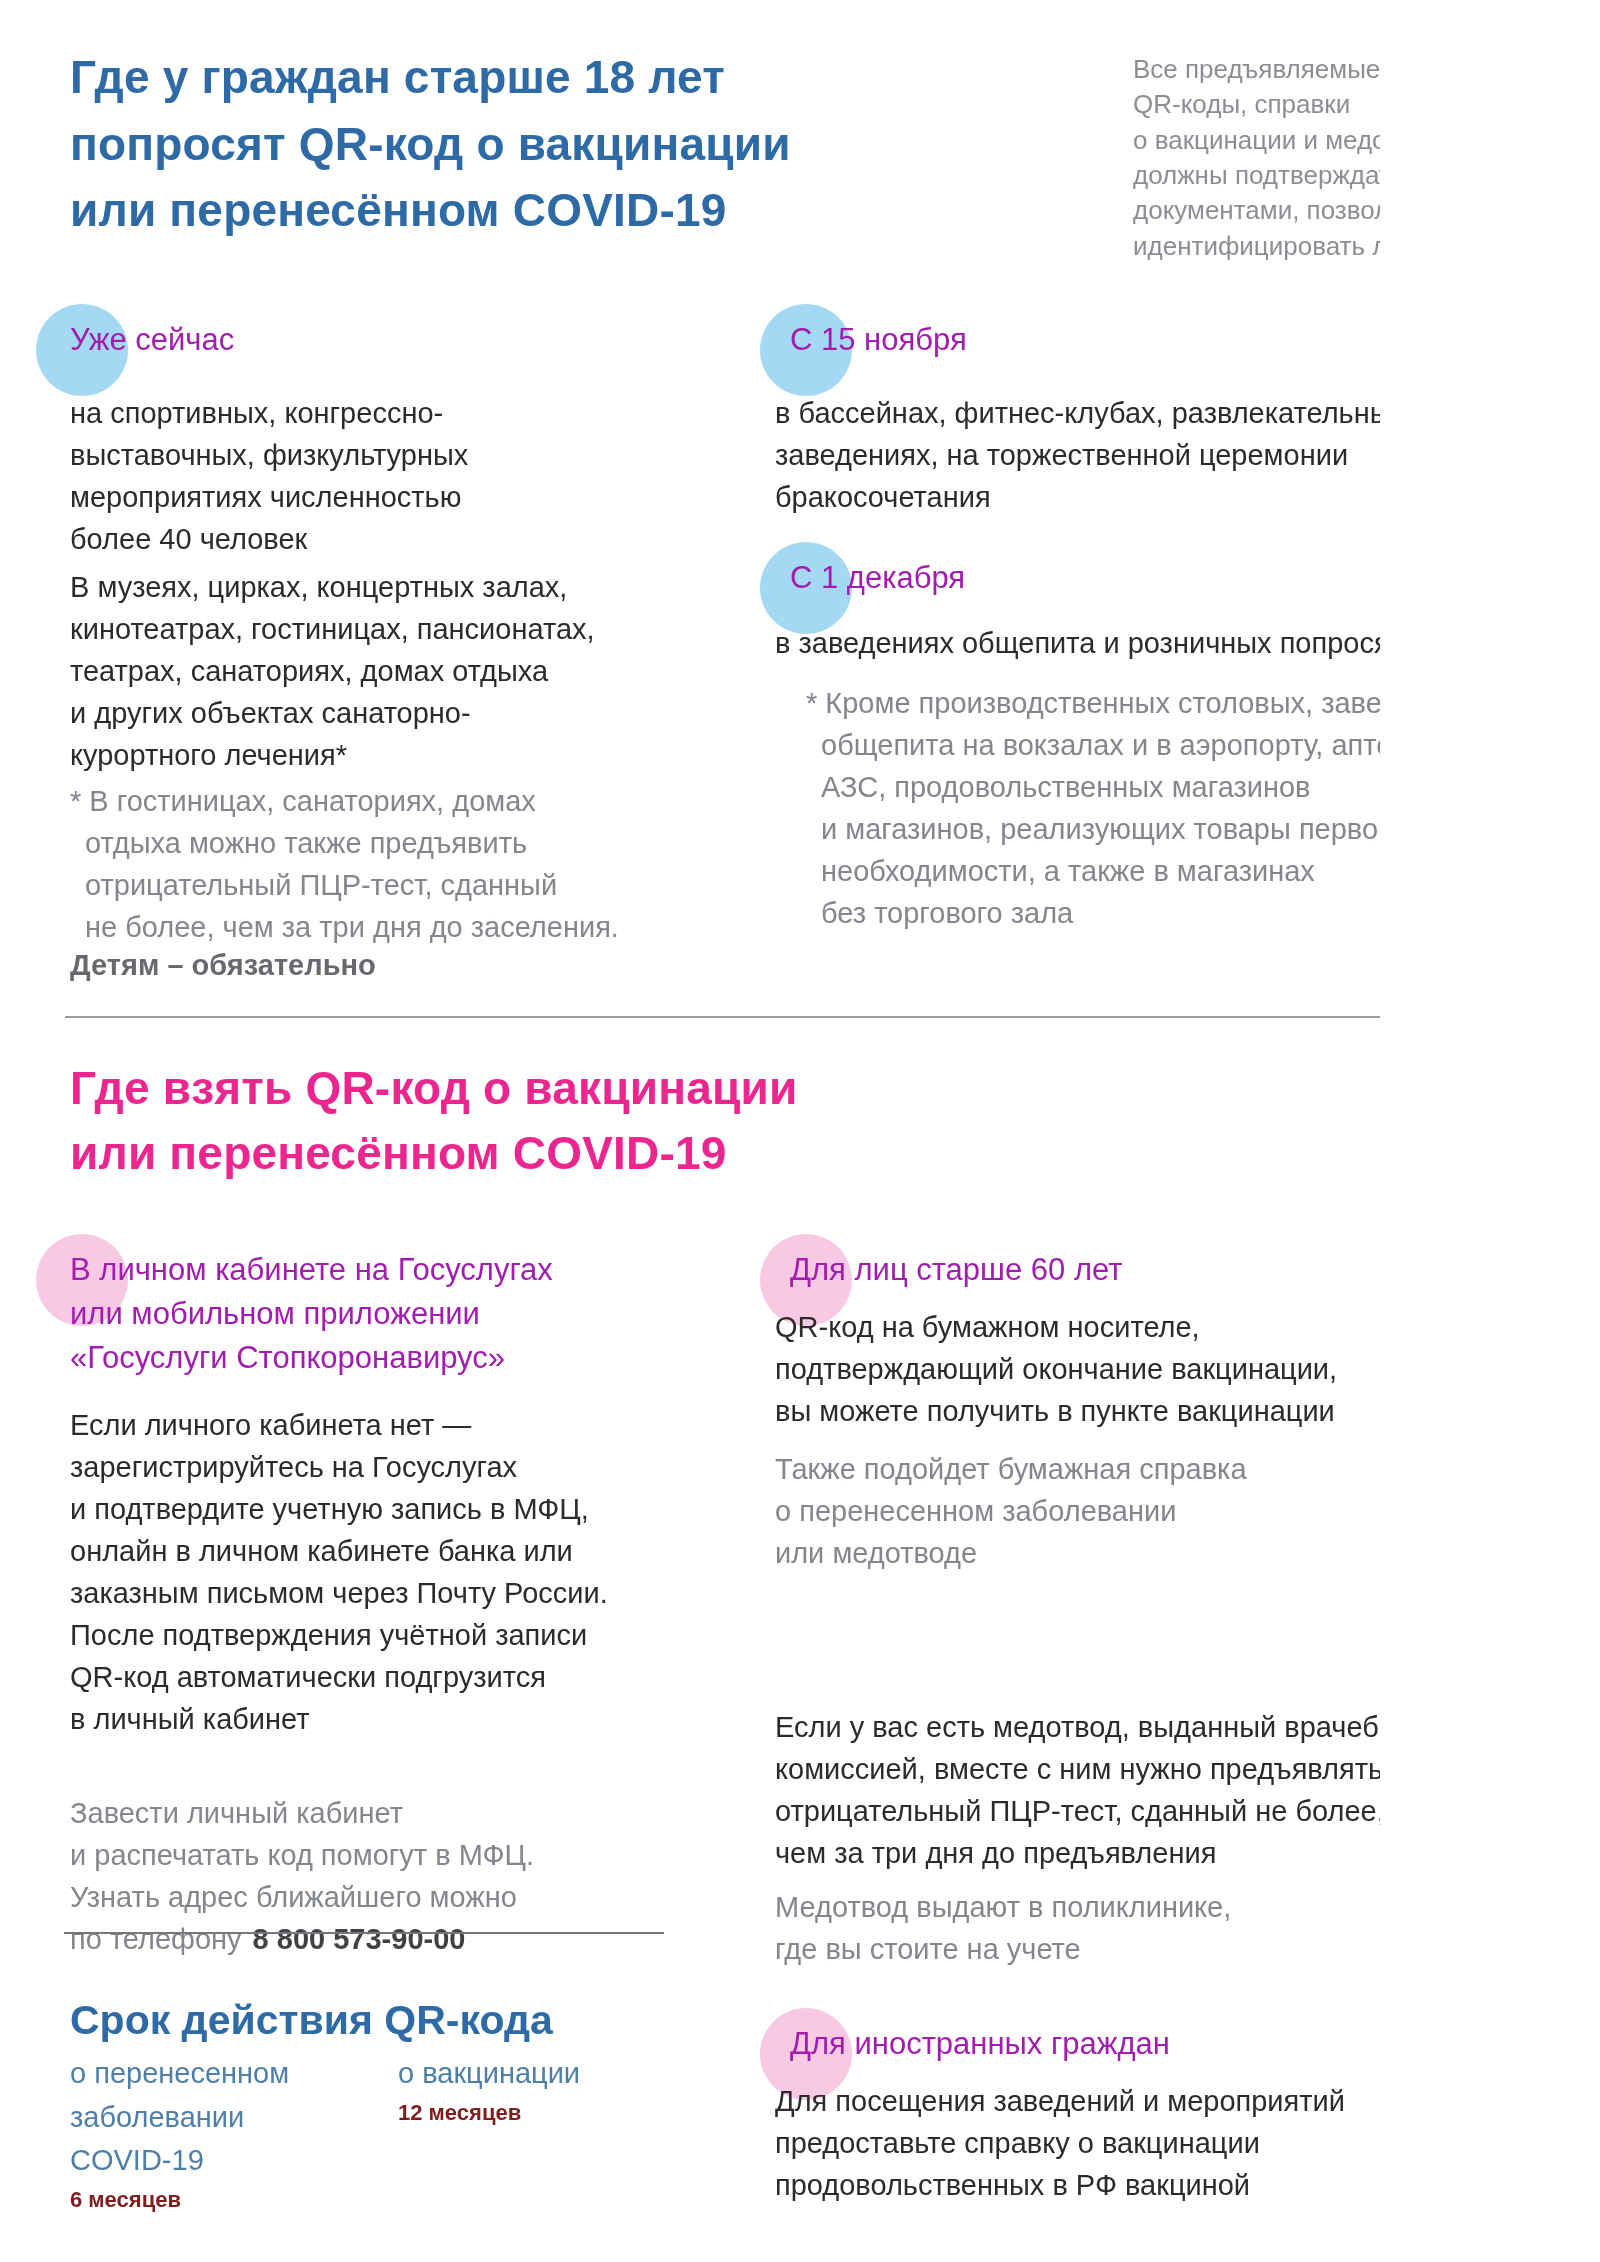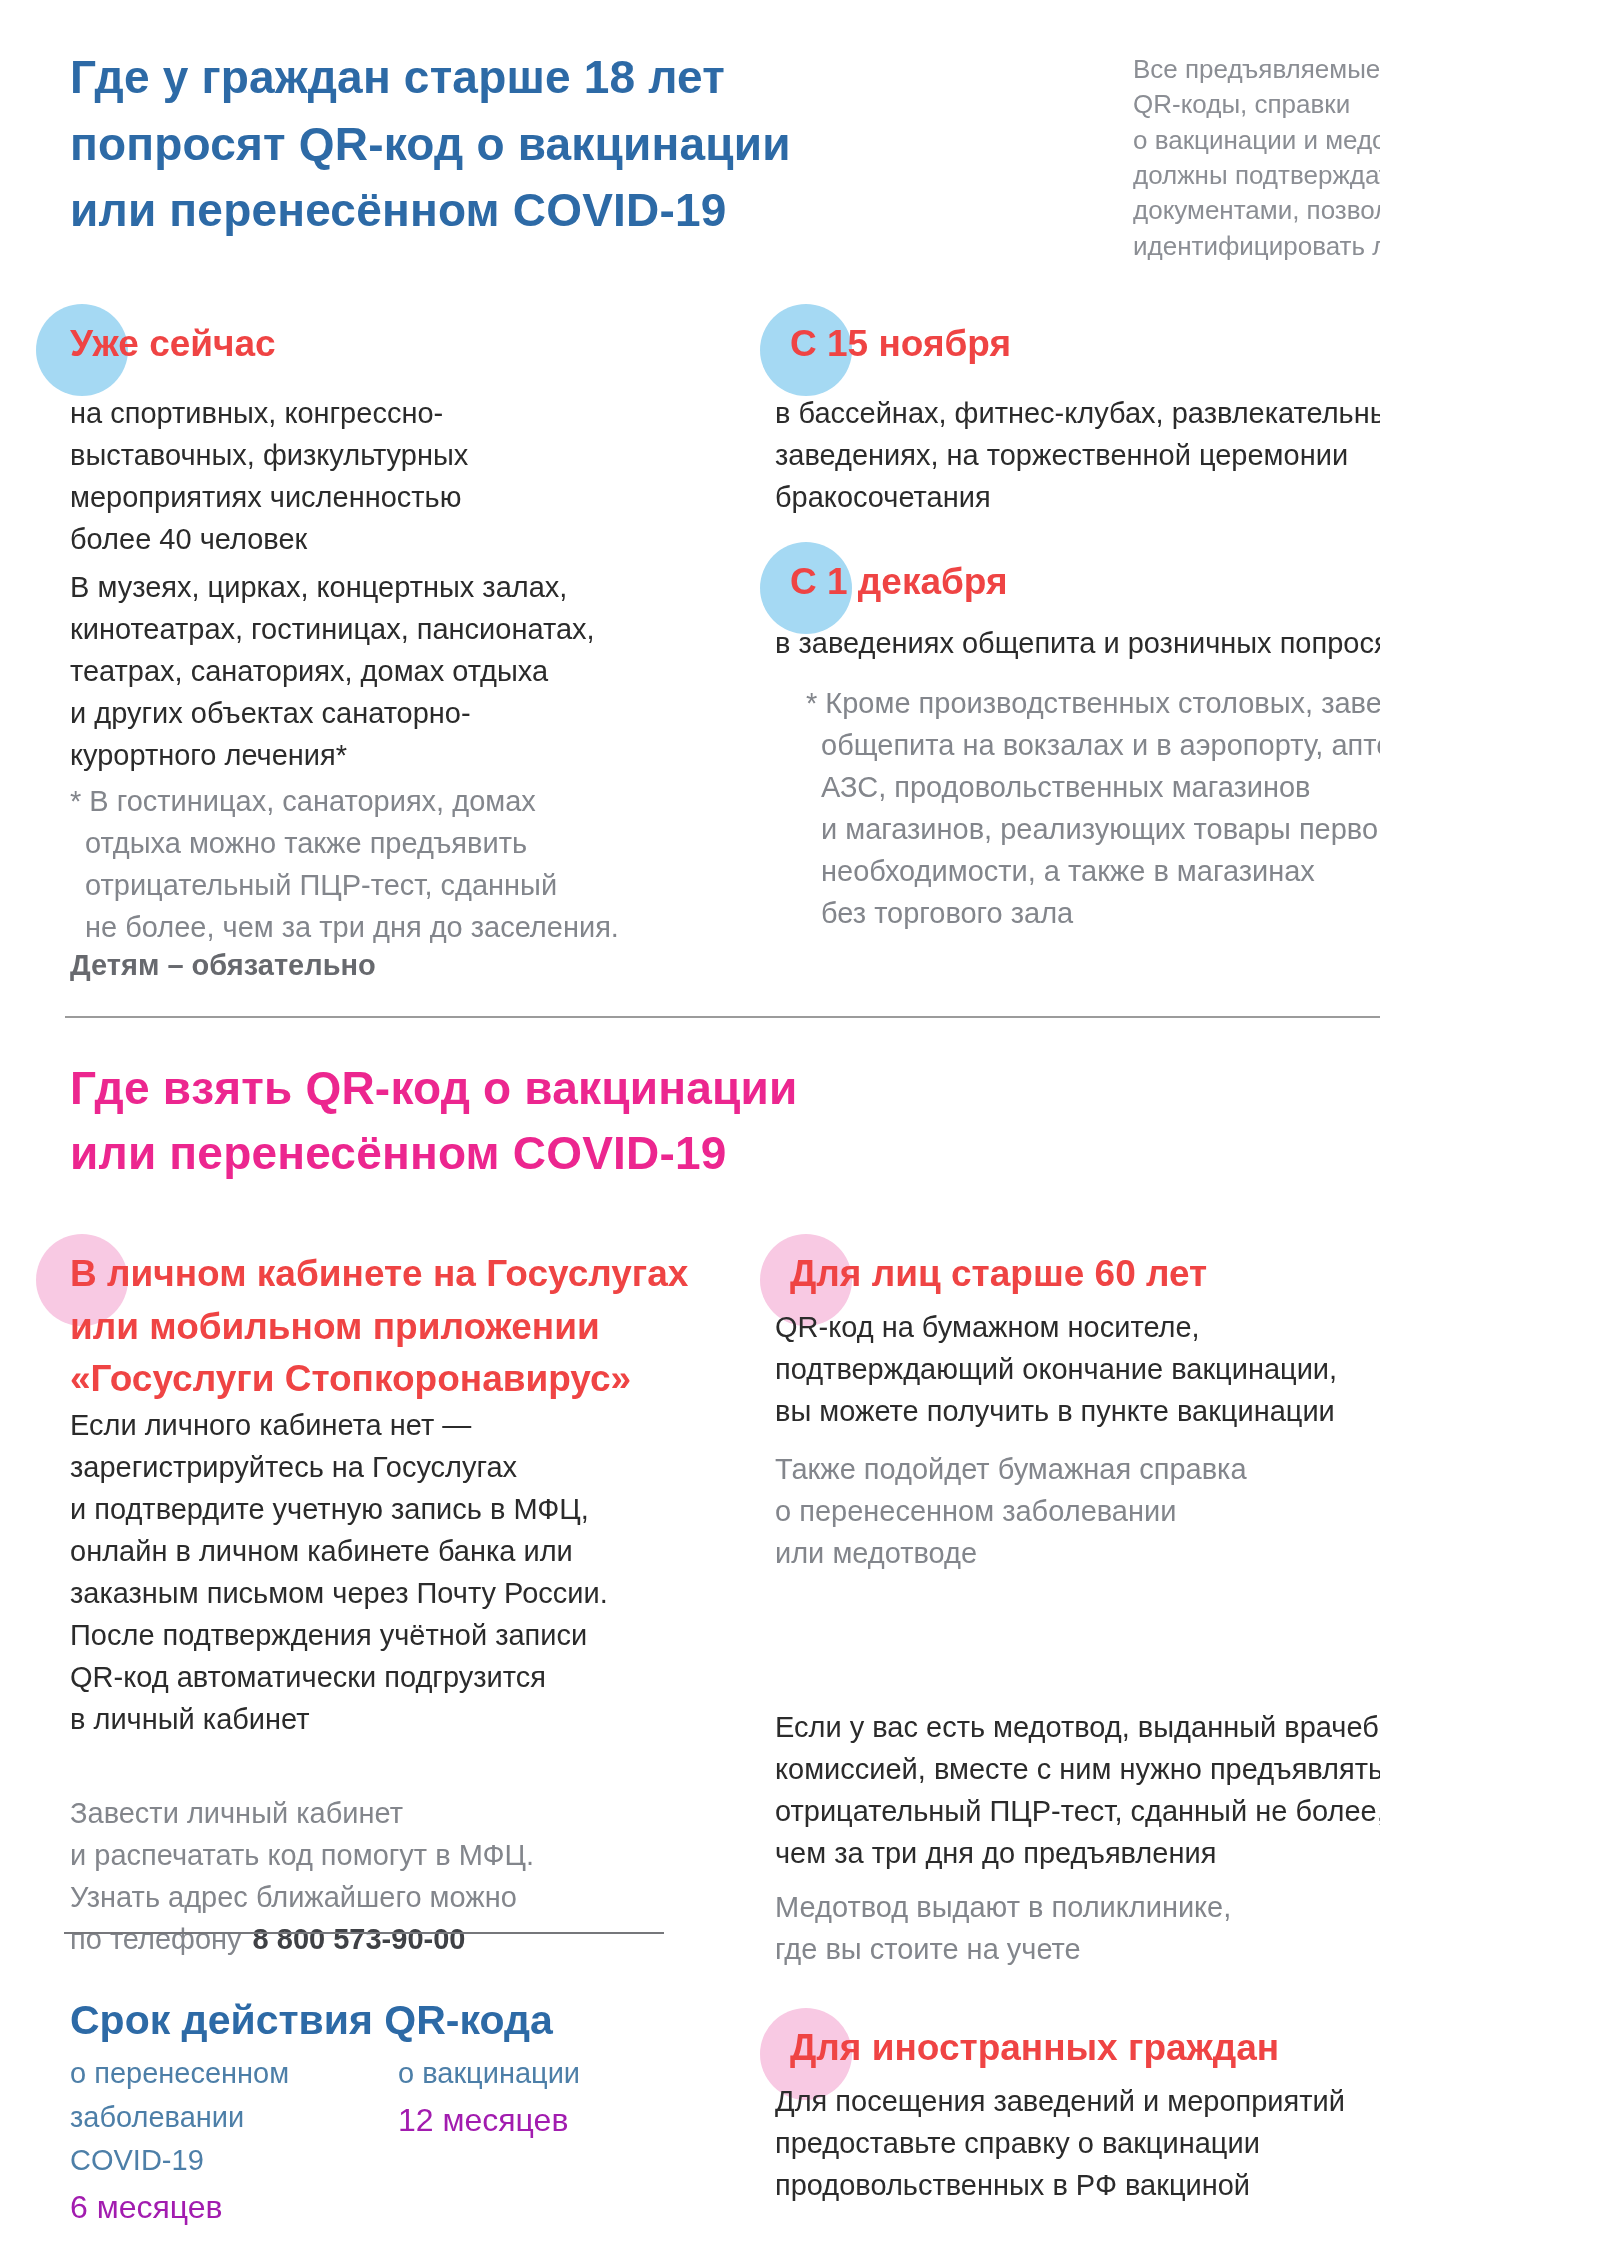--- a/index.html
+++ b/index.html
@@ -5,31 +5,31 @@
   html,body { margin:0; padding:0; background:#ffffff; }
   .page {
     position:relative; width:1380px; height:2262px; background:#ffffff;
     font-family:"Liberation Sans", sans-serif; overflow:hidden;
   }
   .abs { position:absolute; }
   .pre { white-space:pre-line; }
   .h-main { font-size:46px; font-weight:bold; color:#2d6aa6; line-height:1.45; letter-spacing:0.2px; }
   .h-pink { font-size:46px; font-weight:bold; color:#ec268f; line-height:1.42; letter-spacing:0.2px; }
   .note-gray { font-size:26px; color:#8b8e94; line-height:1.36; }
-  .sec-head { font-size:37px; font-weight:bold; color:#ef4444; line-height:1.42; position:relative; z-index:1; }
+  .sec-head { font-size:31px; font-weight:normal; color:#a21caf; line-height:1.42; position:relative; z-index:1; }
   .circle { position:absolute; width:92px; height:92px; border-radius:50%; z-index:0; }
   .c-blue { background:#a5d9f3; }
   .c-pink { background:#f8c9e3; }
   .body-txt { font-size:29px; color:#2b2b2b; line-height:1.45; }
   .gray-txt { color:#83868c; }
   .gray-bold { color:#67696e; font-weight:bold; }
   .hang { text-indent:-15px; padding-left:15px; }
   .blue-head { font-size:41px; font-weight:bold; color:#2d6aa6; line-height:1.4; }
   .blue-body { font-size:29px; color:#4d7fa8; line-height:1.5; }
-  .blue-bold { font-size:32px; color:#a21caf; font-weight:normal; line-height:1.5; }
+  .blue-bold { font-size:22px; color:#7f1d1d; font-weight:bold; line-height:1.5; }
   .phone { color:#3f4145; margin-left:11px; }
   .divider { position:absolute; height:2px; background:#9b9b9b; }
   .divider-dark { position:absolute; height:2px; background:#76777b; }
 </style>
 </head>
 <body>
 
 <div class="page">
 
   <div class="abs h-main pre" style="left:70px; top:44px; width:1020px;">Где у граждан старше 18 лет

